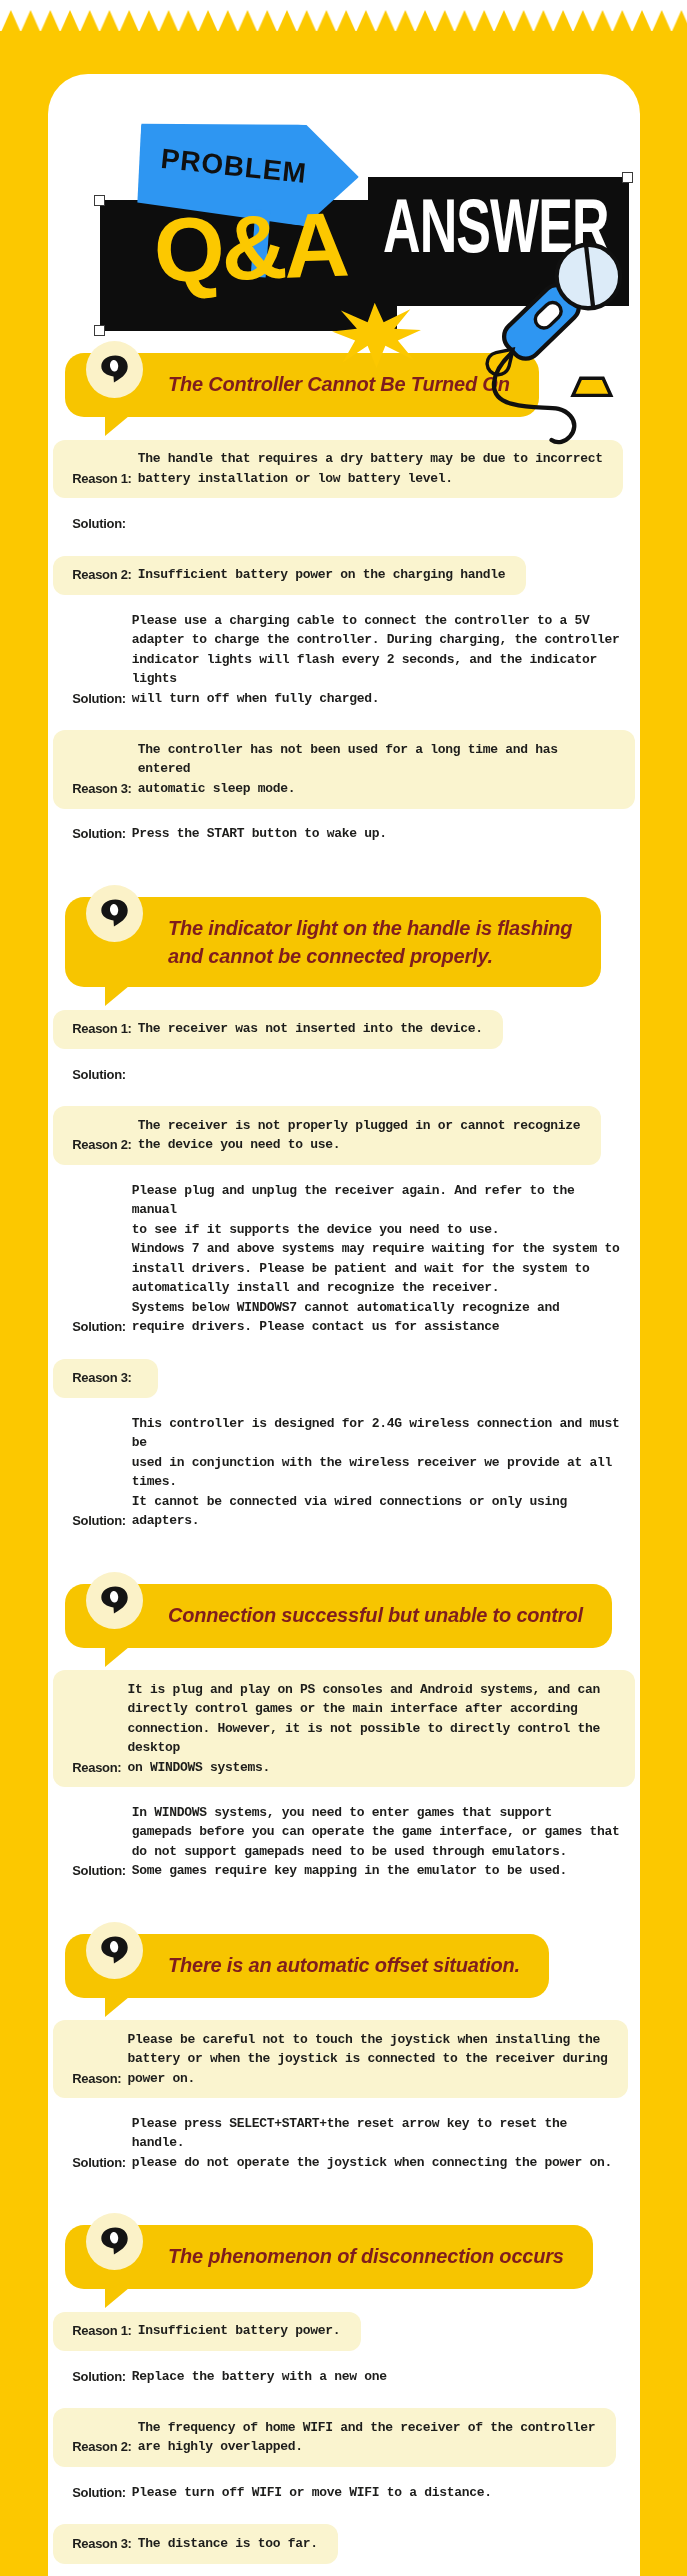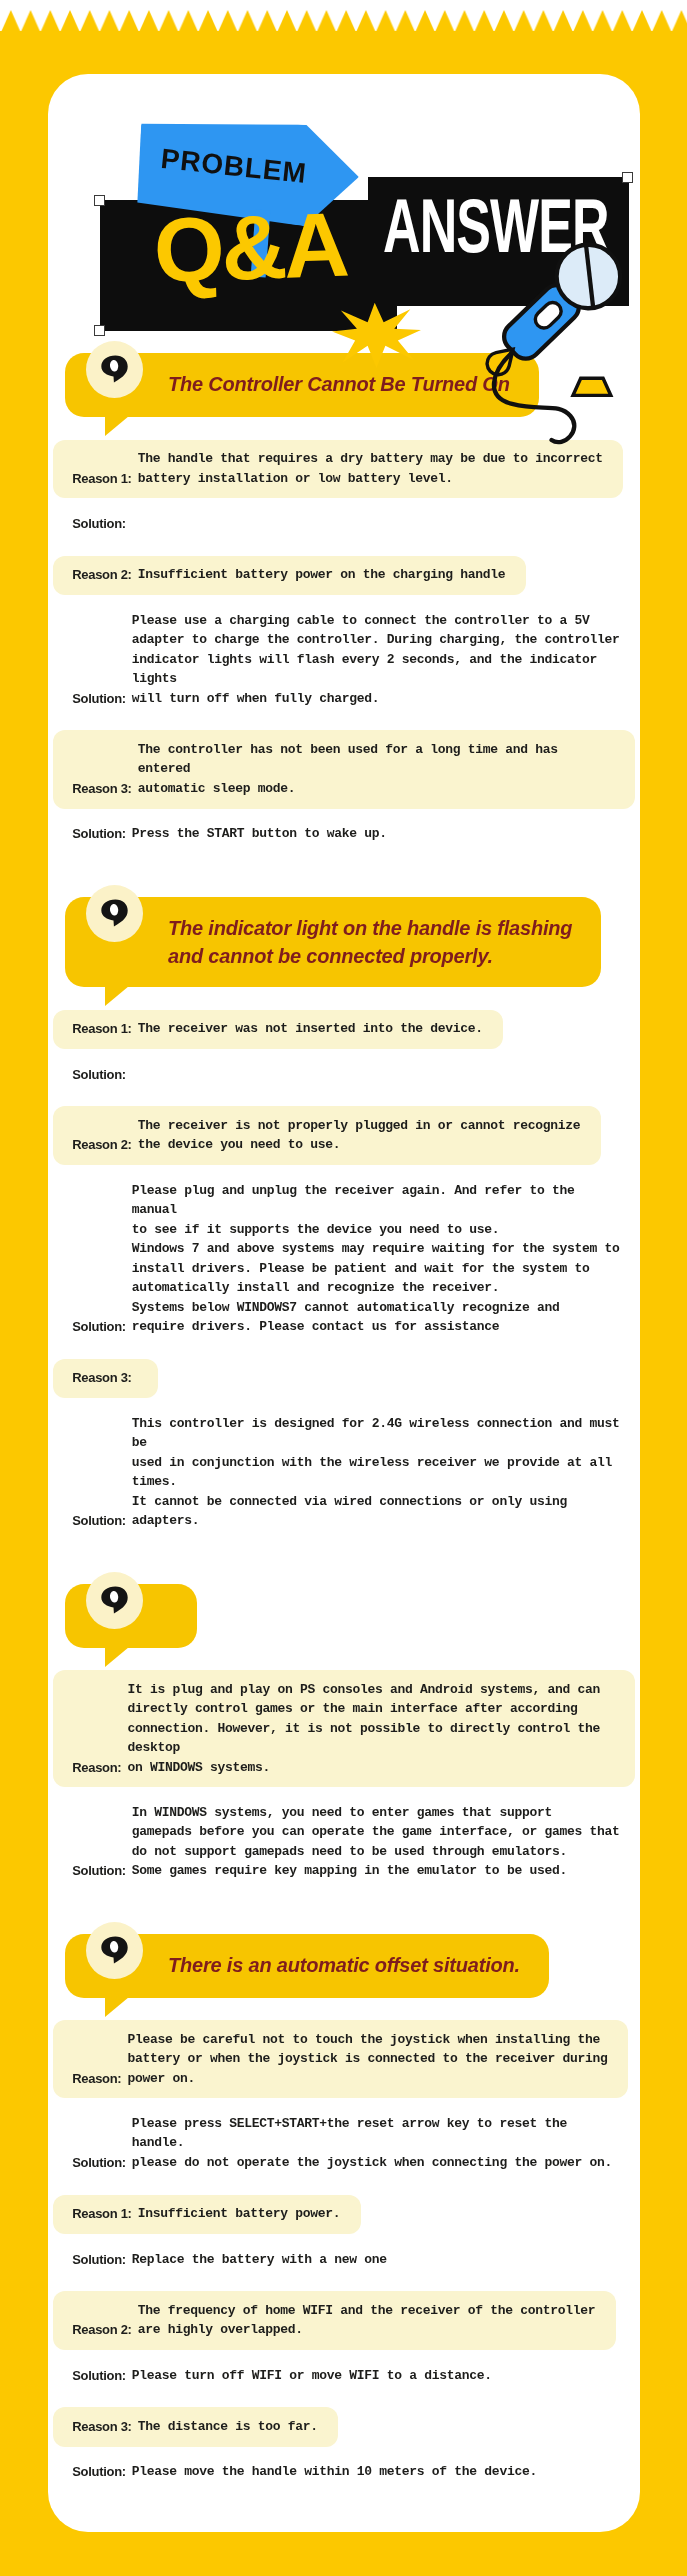--- a/index.html
+++ b/index.html
@@ -237,20 +237,21 @@
       </div>
   </div>
 
   <div class="banner">
     <span class="badge">
       <svg viewBox="0 0 40 40">
           <path d="M21 3c8.8 0 15 5.6 15 13.4 0 8.4-6.6 13-12.3 16.6l-4.4 2.8-.5-7.2C11 27.4 4 23.6 4 16.2 4 8.4 11.6 3 21 3z" fill="#141414"></path>
           <ellipse cx="19.5" cy="15.5" rx="5" ry="7" fill="#ffffff" transform="rotate(-8 19.5 15.5)"></ellipse>
         </svg>
     </span>
+    <div class="q-title">Connection successful but unable to control</div>
   </div>
   <div class="content">
     <div class="block reason">
         <span class="lbl">Reason:</span>
         <span class="txt">It is plug and play on PS consoles and Android systems, and can
 directly control games or the main interface after according
 connection. However, it is not possible to directly control the desktop
 on WINDOWS systems.</span>
       </div>
     <div class="block solution">
@@ -278,20 +279,29 @@
 battery or when the joystick is connected to the receiver during
 power on.</span>
       </div>
     <div class="block solution">
         <span class="lbl">Solution:</span>
         <span class="txt">Please press SELECT+START+the reset arrow key to reset the handle.
 please do not operate the joystick when connecting the power on.</span>
       </div>
   </div>
 
+  <div class="banner">
+    <span class="badge">
+      <svg viewBox="0 0 40 40">
+          <path d="M21 3c8.8 0 15 5.6 15 13.4 0 8.4-6.6 13-12.3 16.6l-4.4 2.8-.5-7.2C11 27.4 4 23.6 4 16.2 4 8.4 11.6 3 21 3z" fill="#141414"></path>
+          <ellipse cx="19.5" cy="15.5" rx="5" ry="7" fill="#ffffff" transform="rotate(-8 19.5 15.5)"></ellipse>
+        </svg>
+    </span>
+    <div class="q-title">The phenomenon of disconnection occurs</div>
+  </div>
   <div class="content">
     <div class="block reason">
         <span class="lbl">Reason 1:</span>
         <span class="txt">Insufficient battery power.</span>
       </div>
     <div class="block solution">
         <span class="lbl">Solution:</span>
         <span class="txt">Replace the battery with a new one</span>
       </div>
     <div class="block reason">

